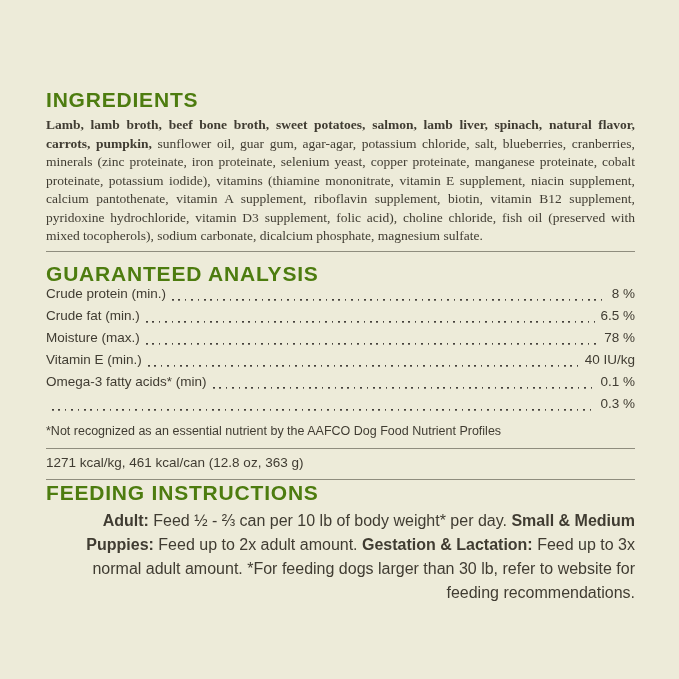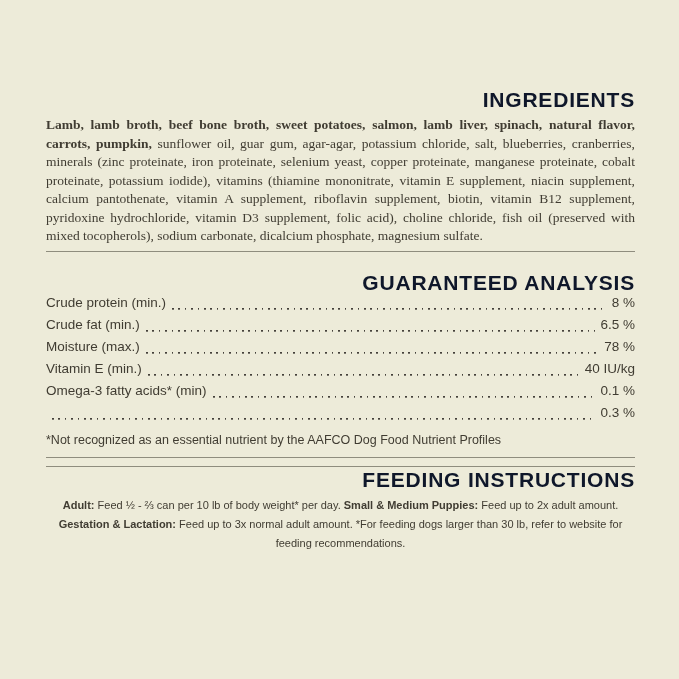--- a/index.html
+++ b/index.html
@@ -12,27 +12,26 @@
     font-family: "Liberation Sans", "DejaVu Sans", sans-serif;
     color: #403c32;
   }
   .content {
     position: absolute;
     left: 46px;
     top: 0;
     width: 589px;
   }
   .section-heading {
-    color: #0f172a;
+    color: #4d7c0f;
     font-size: 21px;
     line-height: 21px;
     font-weight: 700;
     letter-spacing: 0.8px;
     margin: 0;
-    text-align: right;
   }
   .heading-suffix {
     font-size: 13px;
     letter-spacing: 0.6px;
     font-weight: 700;
     vertical-align: 1px;
   }
   .h-ingredients { margin-top: 89px; }
   .ingredients-text {
     margin: 6px 0 0 0;
@@ -41,21 +40,21 @@
     text-align: justify;
     font-family: Liberation Serif, serif;
   }
   .ingredients-text b { font-weight: 700; }
   .rule {
     border: none;
     border-top: 1px solid #8f8d7e;
     margin: 0;
   }
   .rule-1 { margin-top: 5px; }
-  .h-analysis { margin-top: 20px; }
+  .h-analysis { margin-top: 11px; }
   .analysis-rows { margin-top: 2px; }
   .analysis-row {
     display: flex;
     align-items: baseline;
     height: 22px;
     font-size: 13.5px;
   }
   .analysis-label { white-space: nowrap; }
   .dot-leader {
     flex: 1;
@@ -76,23 +75,23 @@
   .h-calorie { margin-top: 9px; }
   .calorie-text {
     margin: 5px 0 0 0;
     font-size: 13.5px;
     line-height: 17px;
   }
   .rule-3 { margin-top: 8px; }
   .h-feeding { margin-top: 2px; }
   .feeding-text {
     margin: 6px 0 0 0;
-    font-size: 11px;
-    line-height: 19px;
-    text-align: center;
+    font-size: 16px;
+    line-height: 24px;
+    text-align: right;
   }
   .feeding-text b { font-weight: 700; }
 </style>
 </head>
 <body>
 
 <div class="canvas">
   <div class="content">
 
     <h2 class="section-heading h-ingredients">INGREDIENTS</h2>
@@ -133,20 +132,21 @@
         <span class="dot-leader"></span>
         <span class="analysis-value">0.3 %</span>
       </div>
     </div>
 
     <p class="analysis-footnote">*Not recognized as an essential nutrient by the AAFCO Dog Food Nutrient Profiles</p>
 
     <hr class="rule rule-2">
 
 
+    <p class="calorie-text">1271 kcal/kg, 461 kcal/can (12.8 oz, 363 g)</p>
 
     <hr class="rule rule-3">
 
     <h2 class="section-heading h-feeding">FEEDING INSTRUCTIONS</h2>
 
     <p class="feeding-text"><b>Adult:</b><span> Feed ½ - ⅔ can per 10 lb of body weight* per day. </span><b>Small &amp; Medium Puppies:</b><span> Feed up to 2x adult amount. </span><b>Gestation &amp; Lactation:</b><span> Feed up to 3x normal adult amount. *For feeding dogs larger than 30 lb, refer to website for feeding recommendations.</span></p>
 
   </div>
 </div>
 

